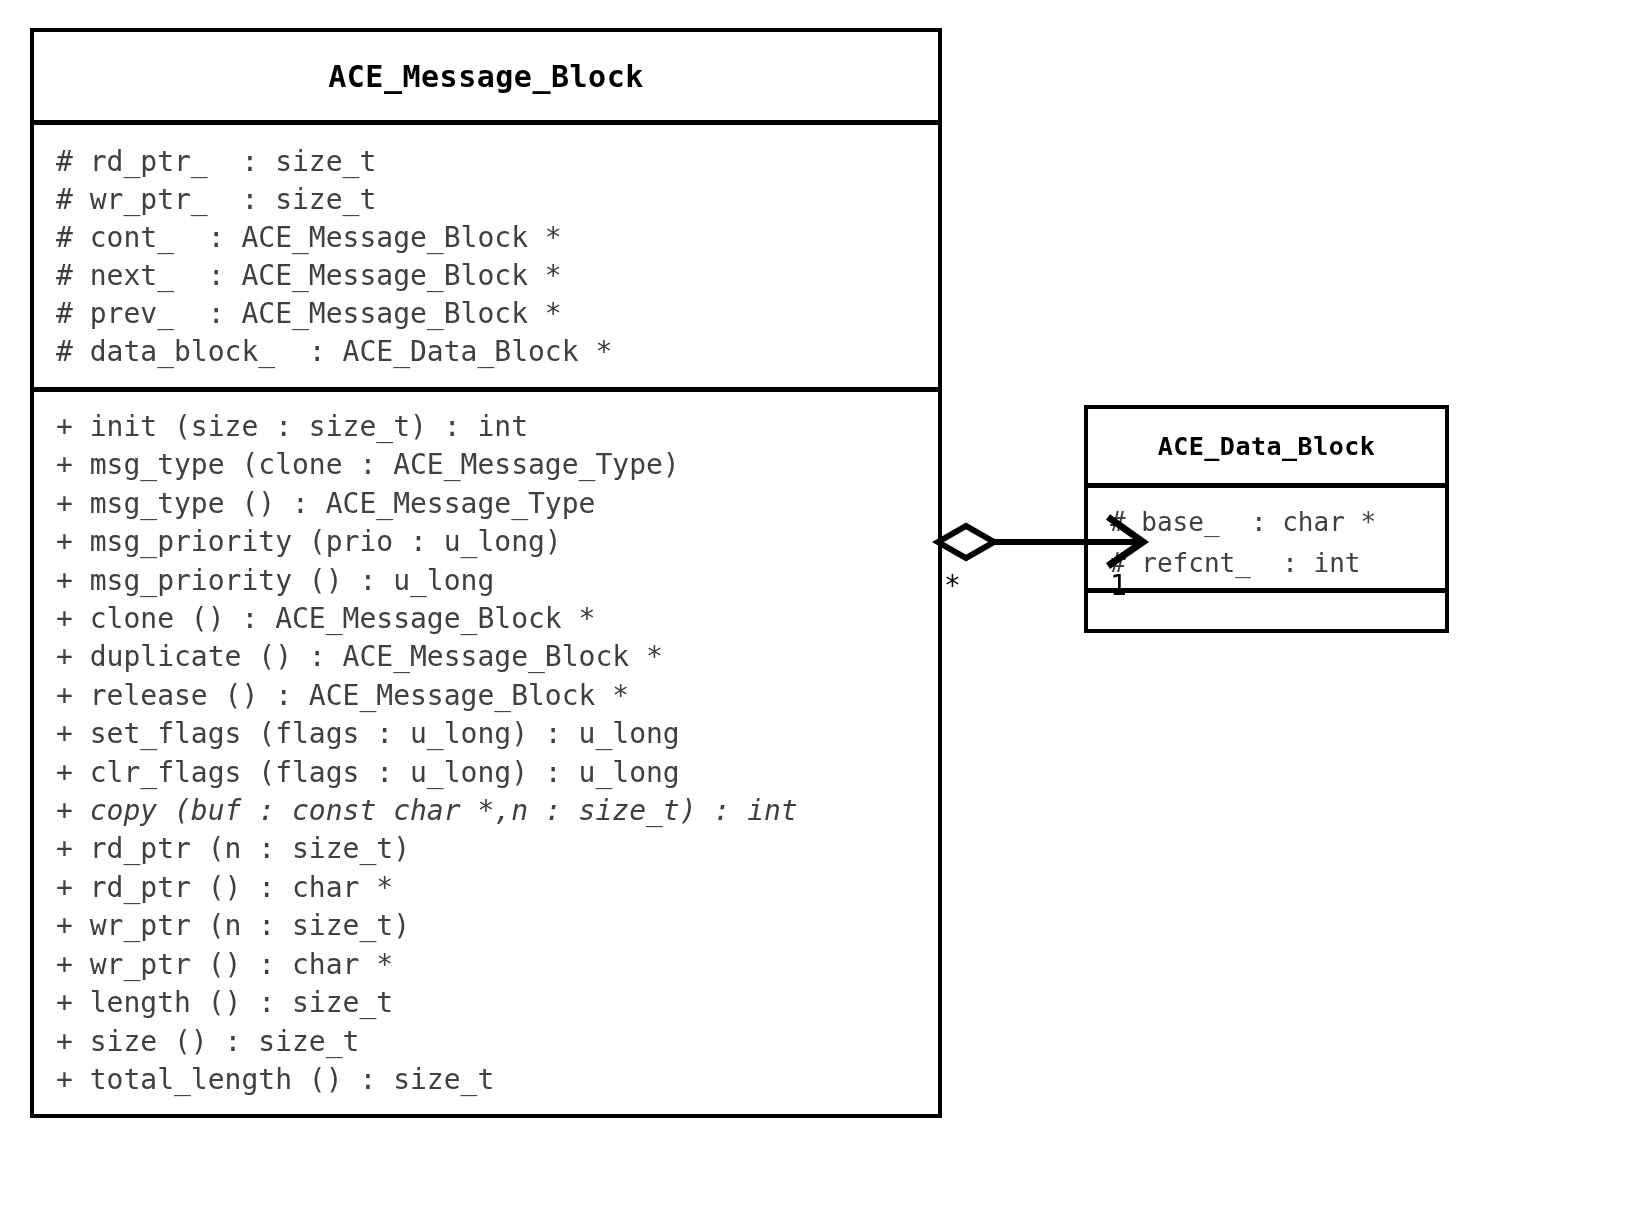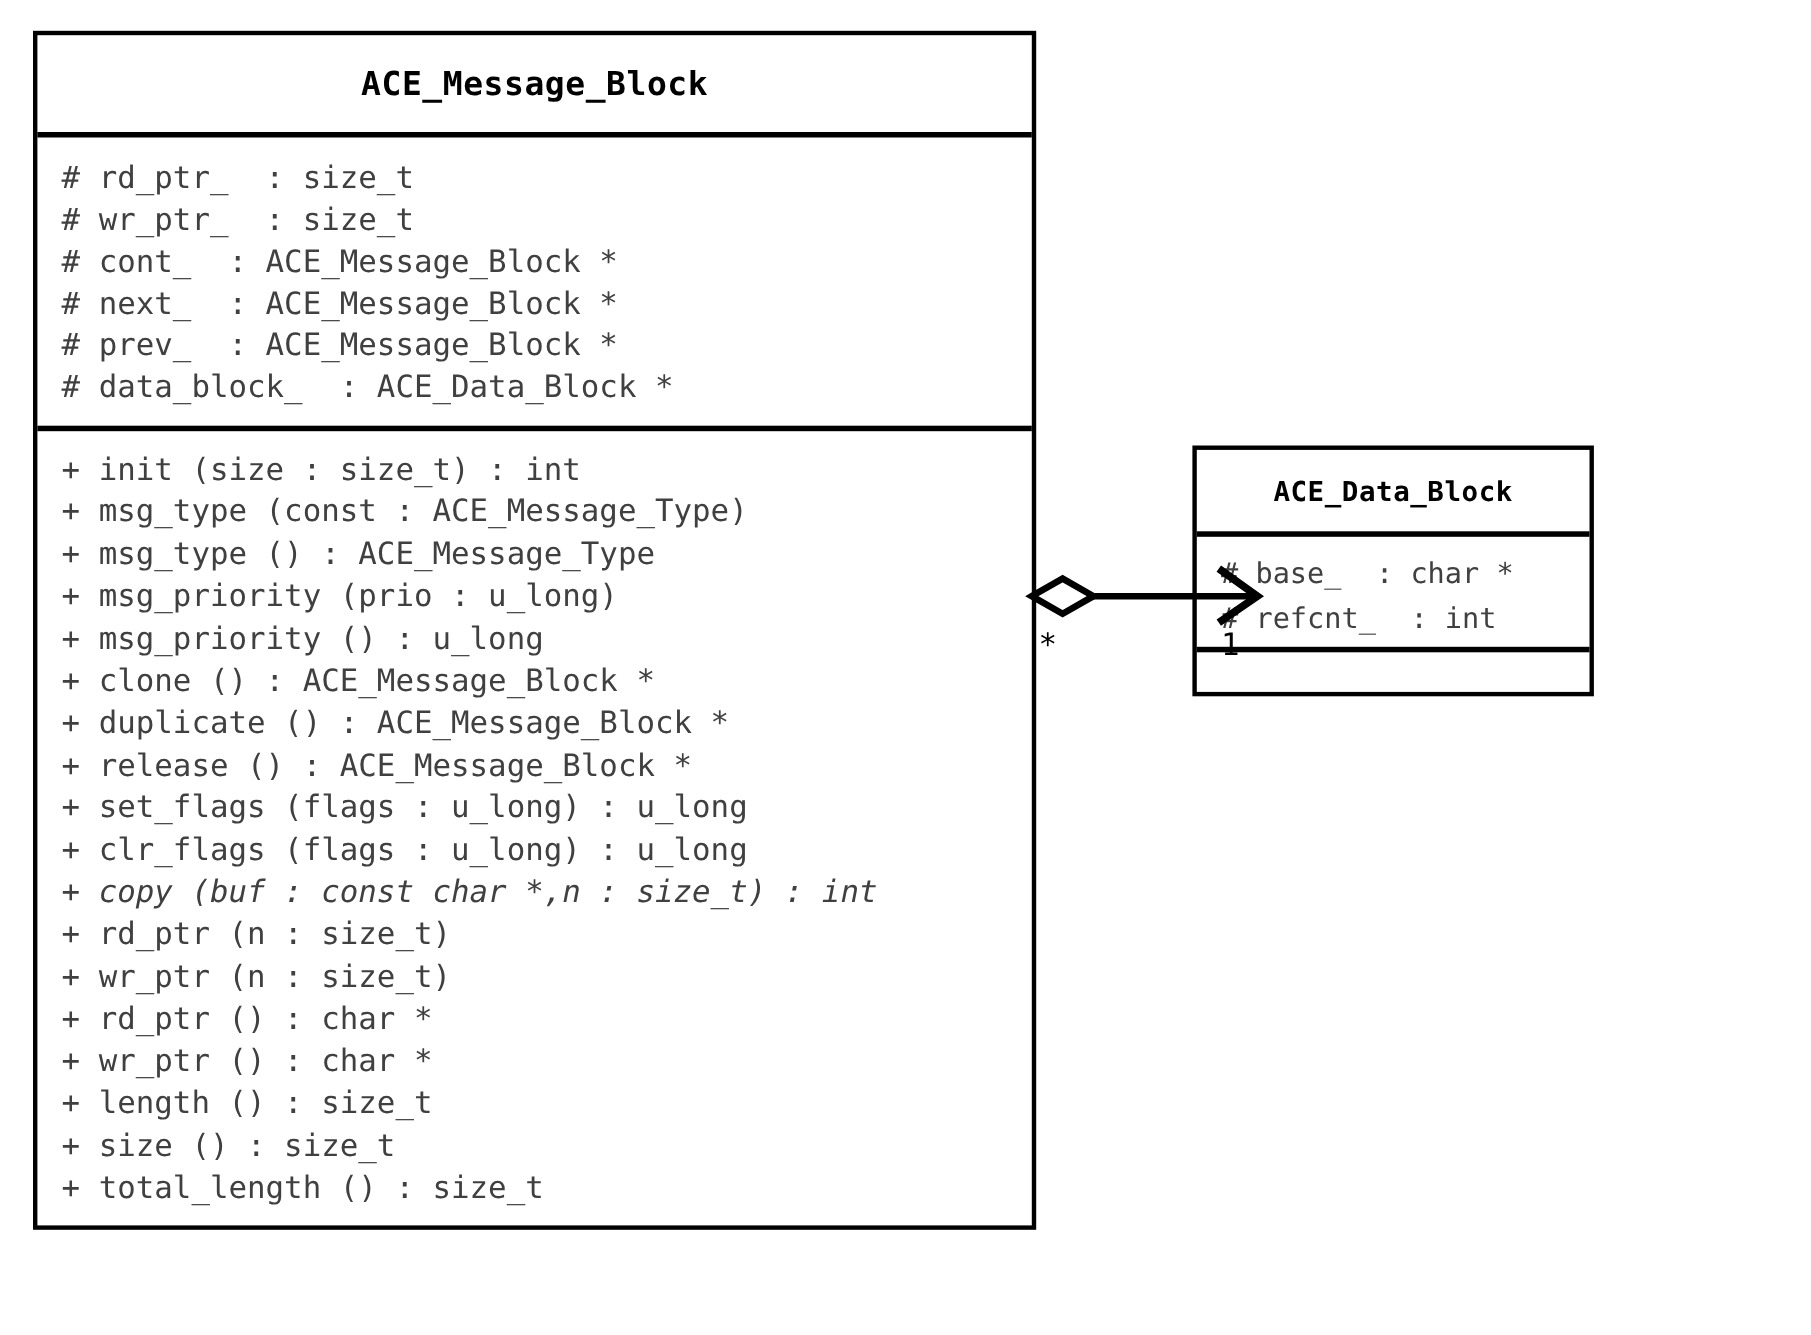--- a/index.html
+++ b/index.html
@@ -155,33 +155,33 @@
       <div class="member-line"># cont_  : ACE_Message_Block *</div>
       <div class="member-line"># next_  : ACE_Message_Block *</div>
       <div class="member-line"># prev_  : ACE_Message_Block *</div>
       <div class="member-line"># data_block_  : ACE_Data_Block *</div>
     </div>
 
     <div class="compartment-rule"></div>
 
     <div class="compartment ops-compartment">
       <div class="member-line">+ init (size : size_t) : int</div>
-      <div class="member-line">+ msg_type (const : ACE_Message_Type)</div>
+      <div class="member-line">+ msg_type (clone : ACE_Message_Type)</div>
       <div class="member-line">+ msg_type () : ACE_Message_Type</div>
       <div class="member-line">+ msg_priority (prio : u_long)</div>
       <div class="member-line">+ msg_priority () : u_long</div>
       <div class="member-line">+ clone () : ACE_Message_Block *</div>
       <div class="member-line">+ duplicate () : ACE_Message_Block *</div>
       <div class="member-line">+ release () : ACE_Message_Block *</div>
       <div class="member-line">+ set_flags (flags : u_long) : u_long</div>
       <div class="member-line">+ clr_flags (flags : u_long) : u_long</div>
       <div class="member-line italic">+ copy (buf : const char *,n : size_t) : int</div>
       <div class="member-line">+ rd_ptr (n : size_t)</div>
+      <div class="member-line">+ rd_ptr () : char *</div>
       <div class="member-line">+ wr_ptr (n : size_t)</div>
-      <div class="member-line">+ rd_ptr () : char *</div>
       <div class="member-line">+ wr_ptr () : char *</div>
       <div class="member-line">+ length () : size_t</div>
       <div class="member-line">+ size () : size_t</div>
       <div class="member-line">+ total_length () : size_t</div>
     </div>
   </div>
 
   <div class="class-box" id="data-block">
 
     <div class="class-title">ACE_Data_Block</div>

